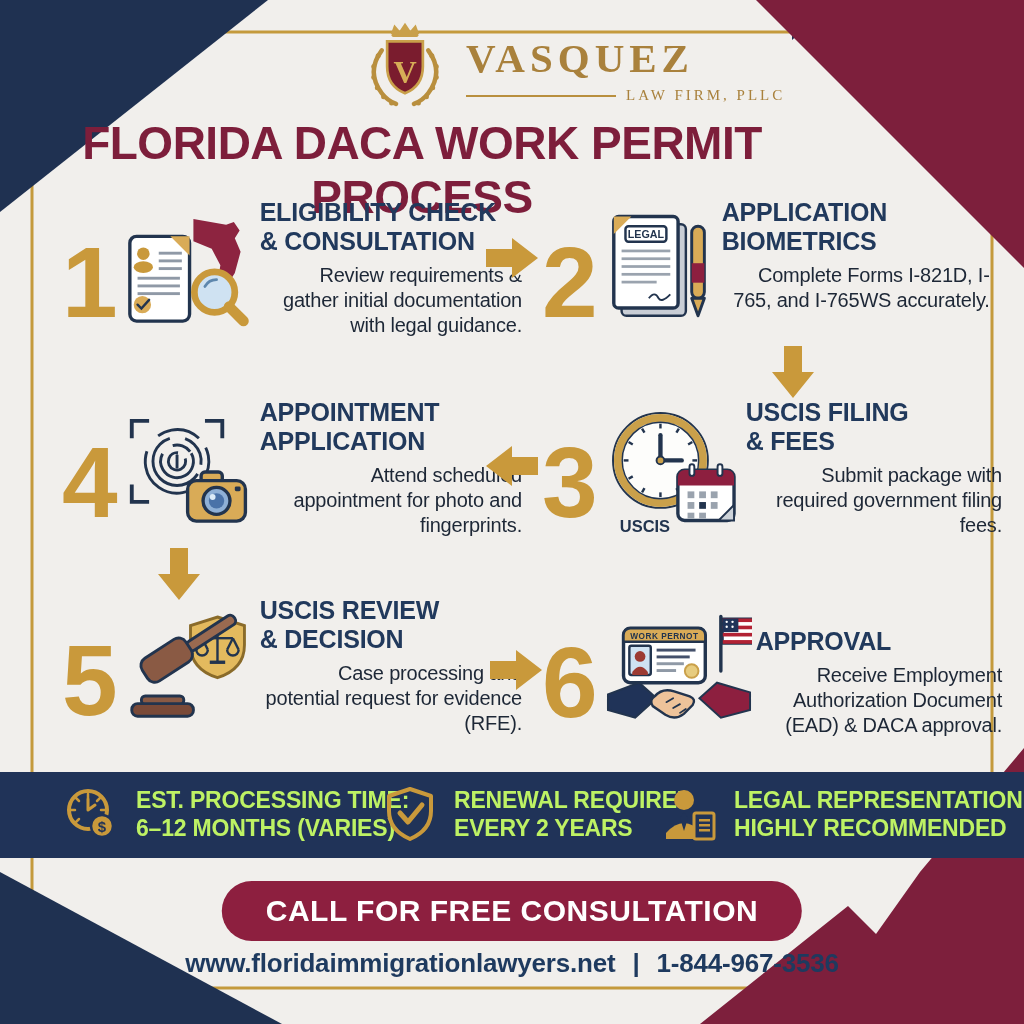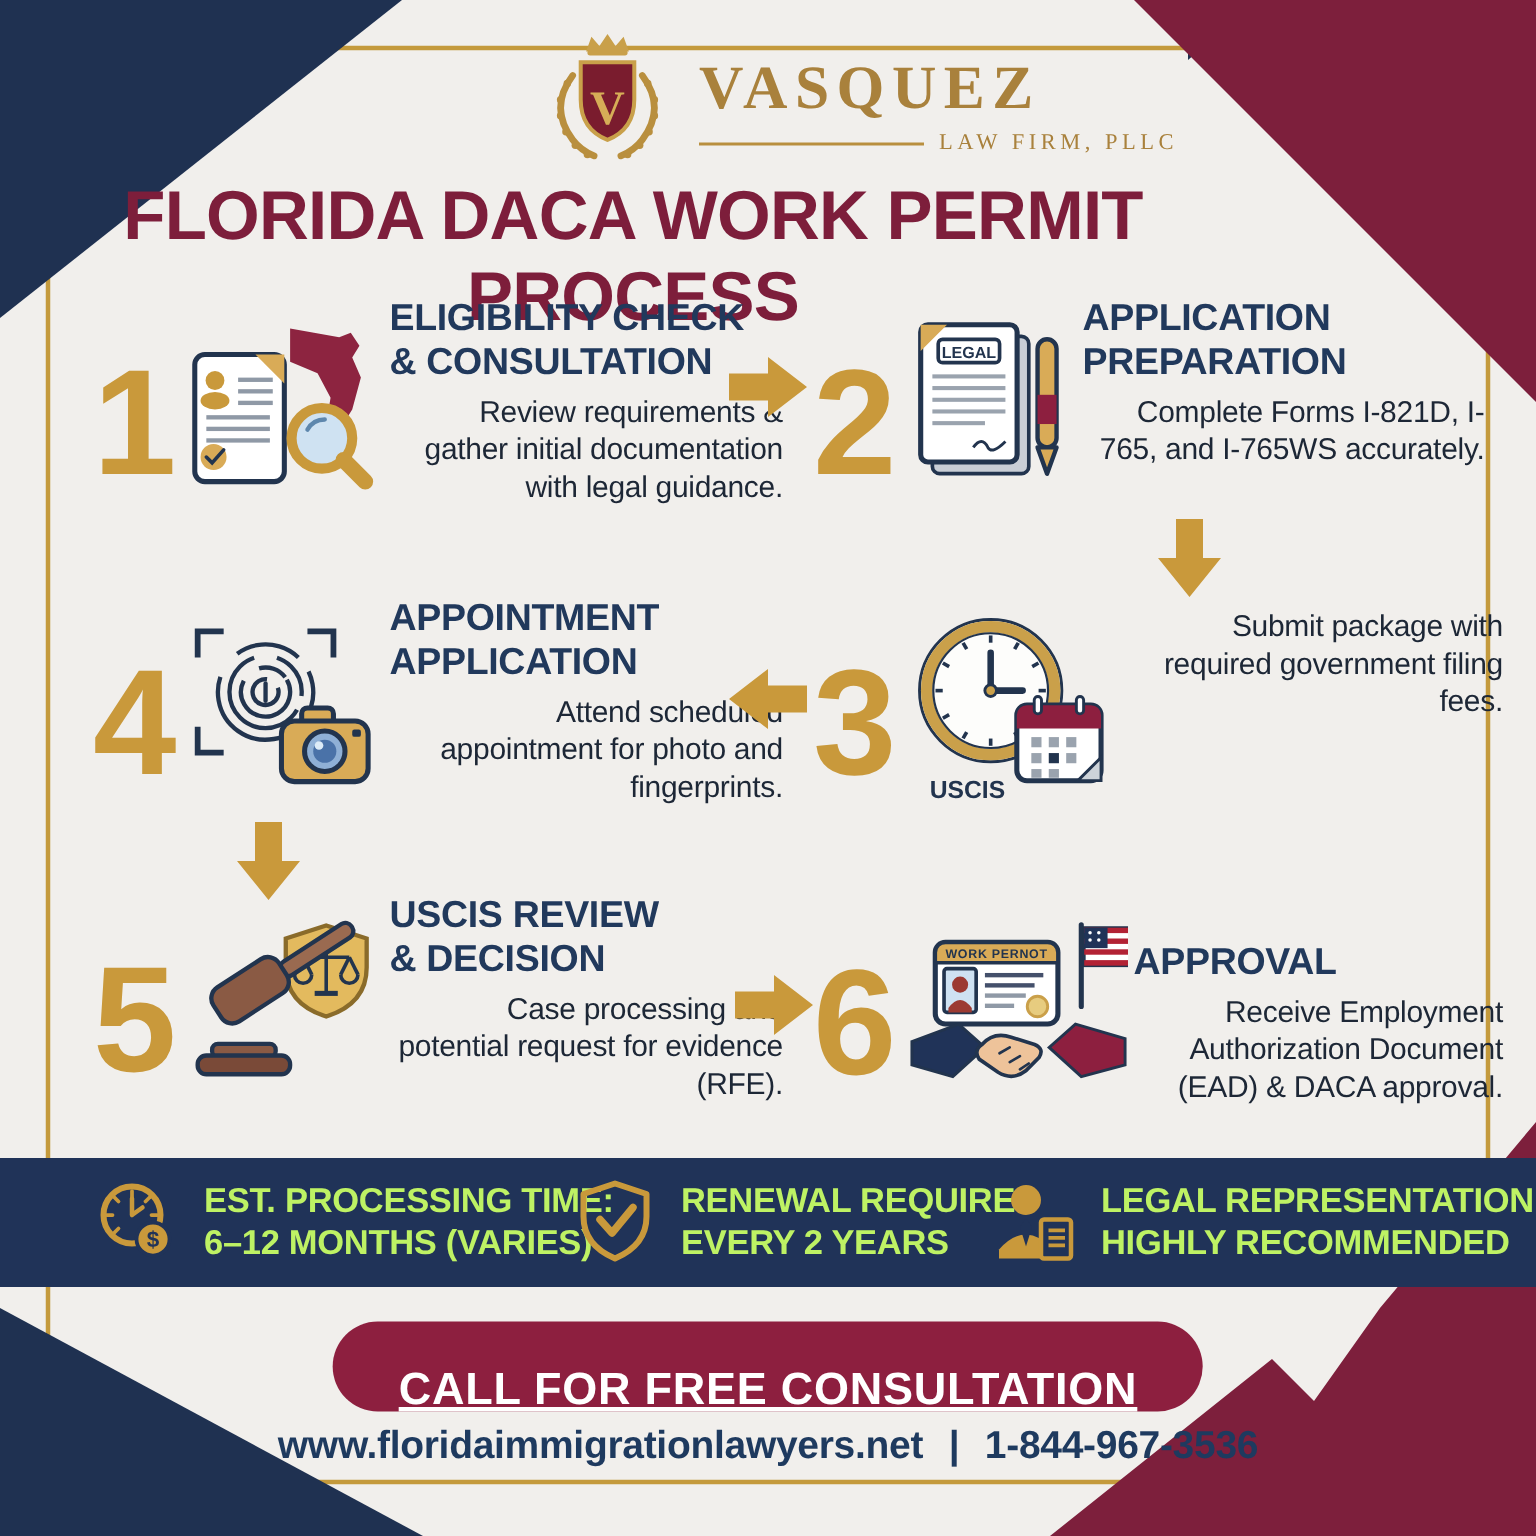--- a/index.html
+++ b/index.html
@@ -33,22 +33,22 @@
   .a5{left:490px;top:650px;}
 
   
   .info-bar{position:absolute;left:0;top:772px;width:1024px;height:86px;background:#203358;}
   .info-item{position:absolute;top:13px;display:flex;align-items:center;gap:14px;height:60px;}
   .i1{left:62px;} .i2{left:380px;} .i3{left:660px;}
   .info-text{color:#bef264;font-weight:800;font-size:23px;line-height:1.2;letter-spacing:-0.2px;}
 
   
   .cta-button{position:absolute;left:50%;transform:translateX(-50%);top:881px;height:60px;line-height:60px;
-    padding:16px 44px;border-radius:30px;background:#8d1f3f;color:#ffffff;font-size:30px;font-weight:800;
-    letter-spacing:0.5px;border:none;cursor:pointer;white-space:nowrap;text-decoration:underline;}
+    padding:0 44px;border-radius:30px;background:#8d1f3f;color:#ffffff;font-size:30px;font-weight:800;
+    letter-spacing:0.5px;border:none;cursor:pointer;white-space:nowrap;}
   .contact-line{position:absolute;left:0;top:948px;width:1024px;text-align:center;
     font-size:26px;font-weight:800;color:#1e3a5f;letter-spacing:-0.2px;}
   .contact-line span{margin:0 5px;}
 </style>
 </head>
 <body>
 
 <div class="canvas">
 
   <svg class="bg-svg" width="1024" height="1024" viewBox="0 0 1024 1024">
@@ -134,21 +134,21 @@
         <rect x="16" y="62" width="50" height="2.8" fill="#9aa3ae"></rect>
       <rect x="16" y="70" width="36" height="2.8" fill="#9aa3ae"></rect>
       <path d="M44,88 q6,-8 10,0 q3,5 12,-4" stroke="#22344e" stroke-width="2" fill="none"></path>
       <rect x="88" y="14" width="13" height="74" rx="6.5" fill="#d9ab57" stroke="#22344e" stroke-width="3"></rect>
       <rect x="88" y="52" width="13" height="20" fill="#8d1f3f"></rect>
       <polygon points="88,88 101,88 94.5,106" fill="#d9ab57" stroke="#22344e" stroke-width="3" stroke-linejoin="round"></polygon>
     </svg>
     <div class="step-text">
       <div class="step-title">
         <span>APPLICATION</span><br>
-        <span>PREPARATION</span>
+        <span>BIOMETRICS</span>
       </div>
       <div class="step-desc">Complete Forms I-821D, I-765, and I-765WS accurately.</div>
     </div>
   </div>
 
   <div class="step s3">
     <div class="step-number">3</div>
     <svg class="step-icon" width="136" height="122" viewBox="0 0 140 126">
       <circle cx="56" cy="50" r="49" fill="#fdfdfb" stroke="#22344e" stroke-width="2"></circle>
       <circle cx="56" cy="50" r="44" fill="#fdfdfb" stroke="#caa04a" stroke-width="8"></circle>
@@ -181,20 +181,24 @@
         <rect x="84" y="93" width="7" height="7"></rect>
           <rect x="108" y="93" width="7" height="7"></rect>
         <rect x="84" y="104" width="7" height="6"></rect>
           <rect x="96" y="104" width="7" height="6"></rect>
       </g>
       <rect x="96" y="93" width="7" height="7" fill="#22344e"></rect>
       <polygon points="116,112 132,112 132,96" fill="#cdd3da" stroke="#22344e" stroke-width="2"></polygon>
       <text x="40" y="124" text-anchor="middle" font-family="Liberation Sans, sans-serif" font-size="17" font-weight="bold" fill="#22344e">USCIS</text>
     </svg>
     <div class="step-text">
+      <div class="step-title">
+        <span>USCIS FILING</span><br>
+        <span>&amp; FEES</span>
+      </div>
       <div class="step-desc">Submit package with required government filing fees.</div>
     </div>
   </div>
 
   <div class="step s4">
     <div class="step-number">4</div>
     <svg class="step-icon" width="130" height="118" viewBox="0 0 135 120">
       <g stroke="#22344e" stroke-width="4" fill="none">
         <path d="M6,26 V8 H24"></path>
           <path d="M82,8 H100 V26"></path>

